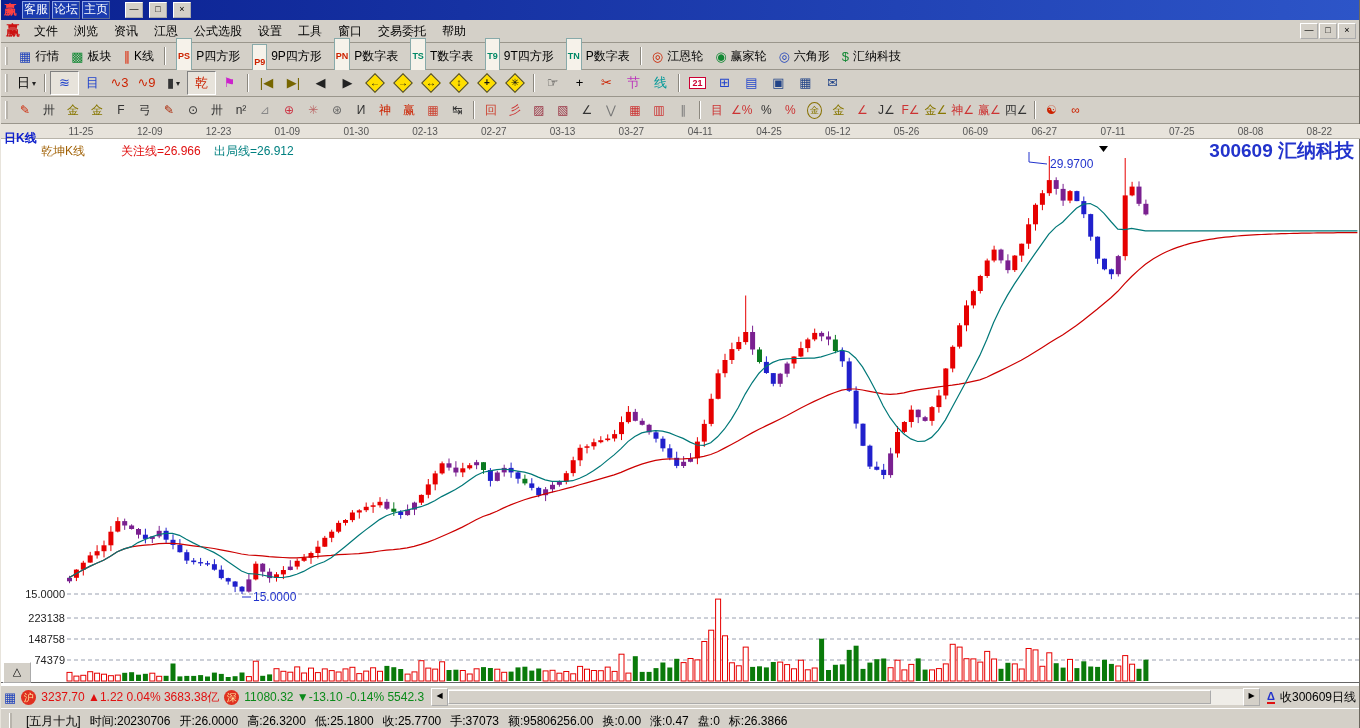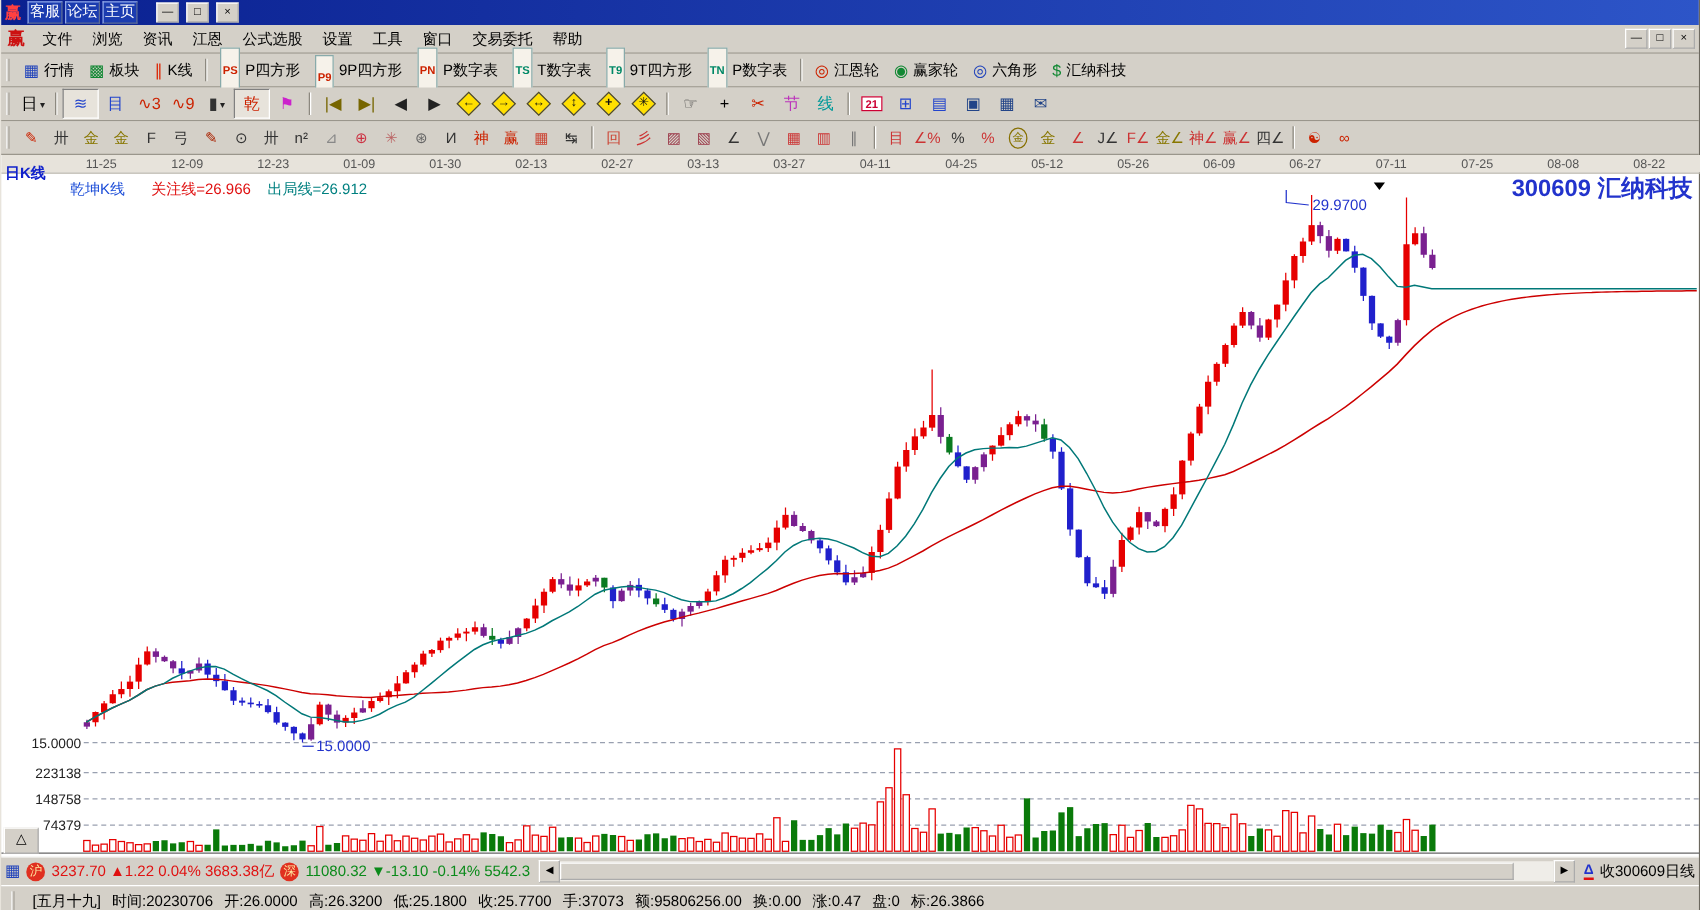--- a/index.html
+++ b/index.html
@@ -40,21 +40,21 @@
   .round-glyph{font-size:9px;border:1px solid #877000;border-radius:50%;padding:1px 2px;}
   .dd{font-size:8px;margin-left:2px;color:#222;}
   .diamond-btn{width:24px;}
   .dshape{width:12px;height:12px;background:#ffdf00;border:1px solid #444;transform:rotate(45deg);display:block;}
   .darrow{position:absolute;left:50%;top:50%;transform:translate(-50%,-55%);font-size:10px;font-weight:bold;color:#111;}
   
   .chart-wrap{position:relative;height:561px;background:#fff;flex:none;}
   .chart-wrap svg{position:absolute;left:0;top:0;}
   .ov{position:absolute;white-space:nowrap;font-size:12px;}
   .ov-pane{left:3px;top:6px;color:#1122cc;font-weight:bold;}
-  .ov-model{left:55px;top:19px;color:#1d4ed8;}
+  .ov-model{left:40px;top:19px;color:#a16207;}
   .ov-att{left:120px;top:19px;color:#e01010;}
   .ov-exit{left:213px;top:19px;color:#008080;}
   .ov-stock{right:5px;top:14px;color:#2233cc;font-weight:bold;font-size:19px;}
   .expand-btn{position:absolute;left:2px;top:538px;width:26px;height:19px;background:#d4d0c8;
               border:1px outset #fff;font-size:11px;line-height:17px;text-align:center;color:#000;}
   
   .status1{height:22px;display:flex;align-items:center;background:#d4d0c8;border-top:1px solid #fff;
            padding:0 3px;gap:5px;flex:none;}
   .cal-icon{color:#2244bb;font-size:13px;}
   .mkt-icon{width:15px;height:15px;border-radius:50%;background:#e03020;color:#ffe9a0;font-size:10px;

